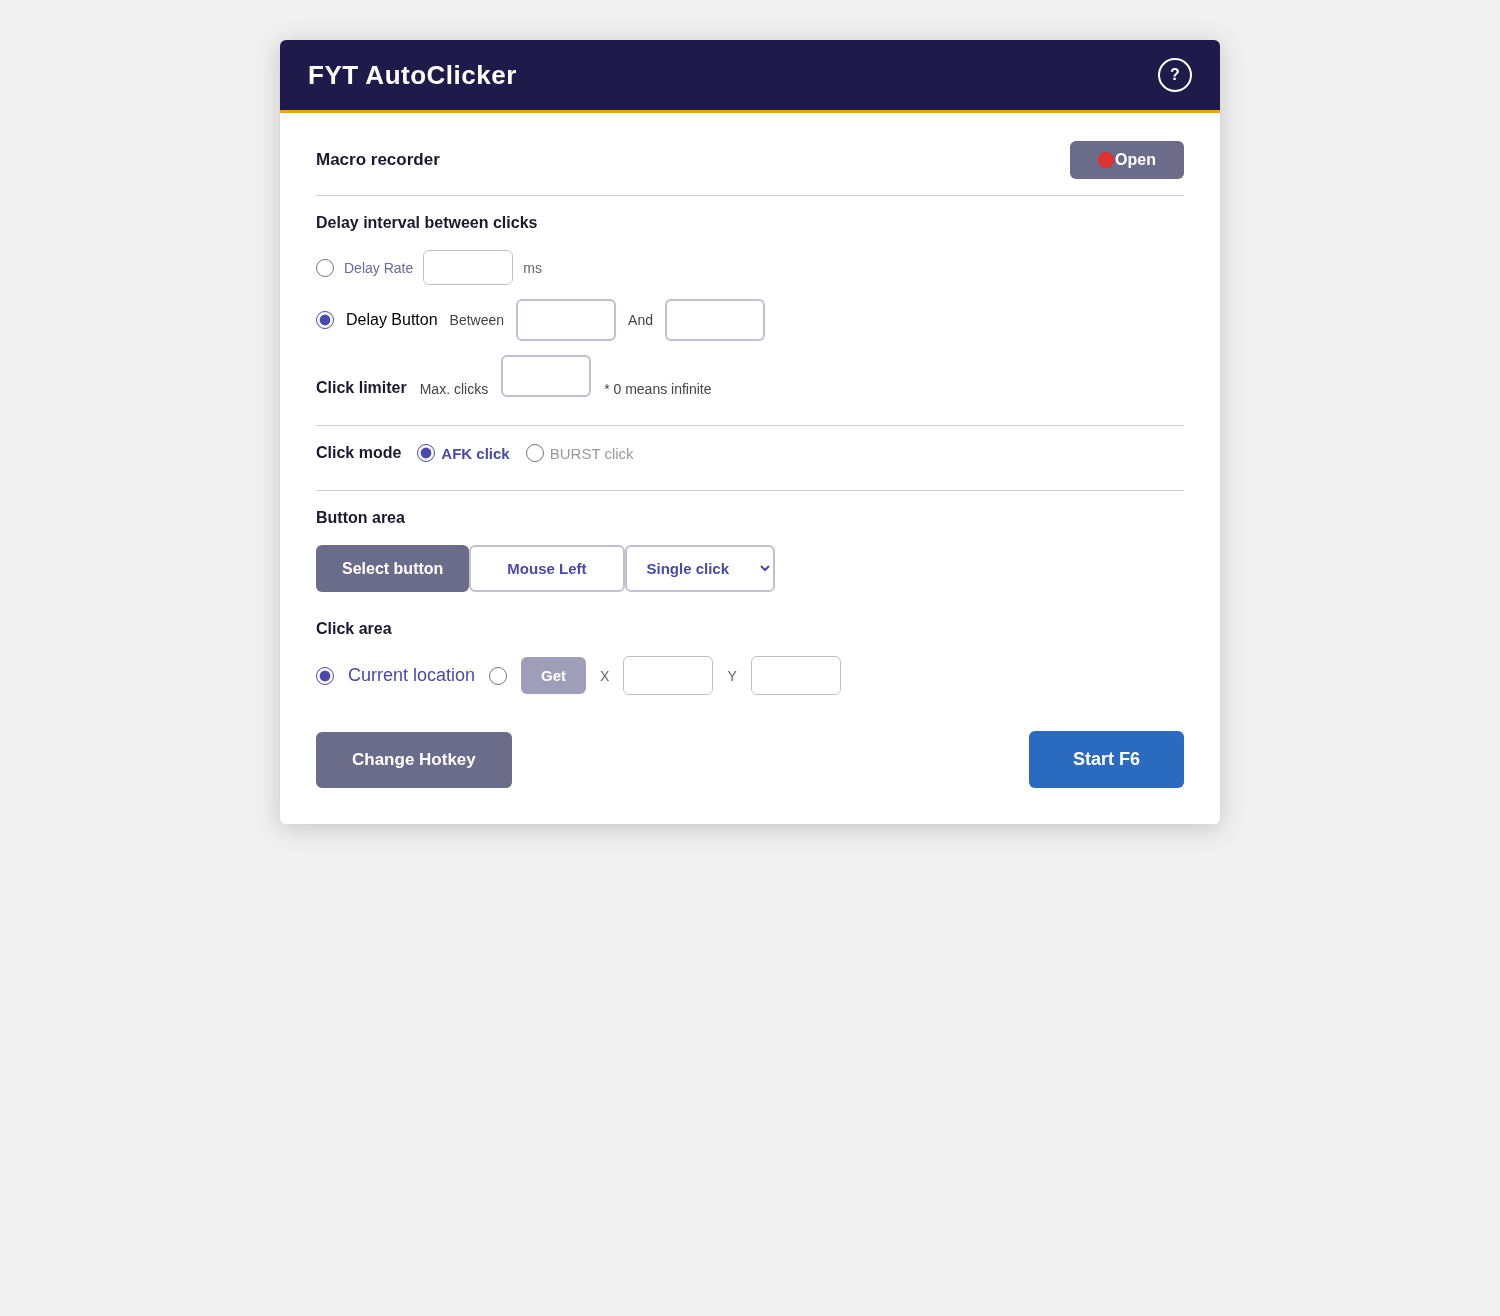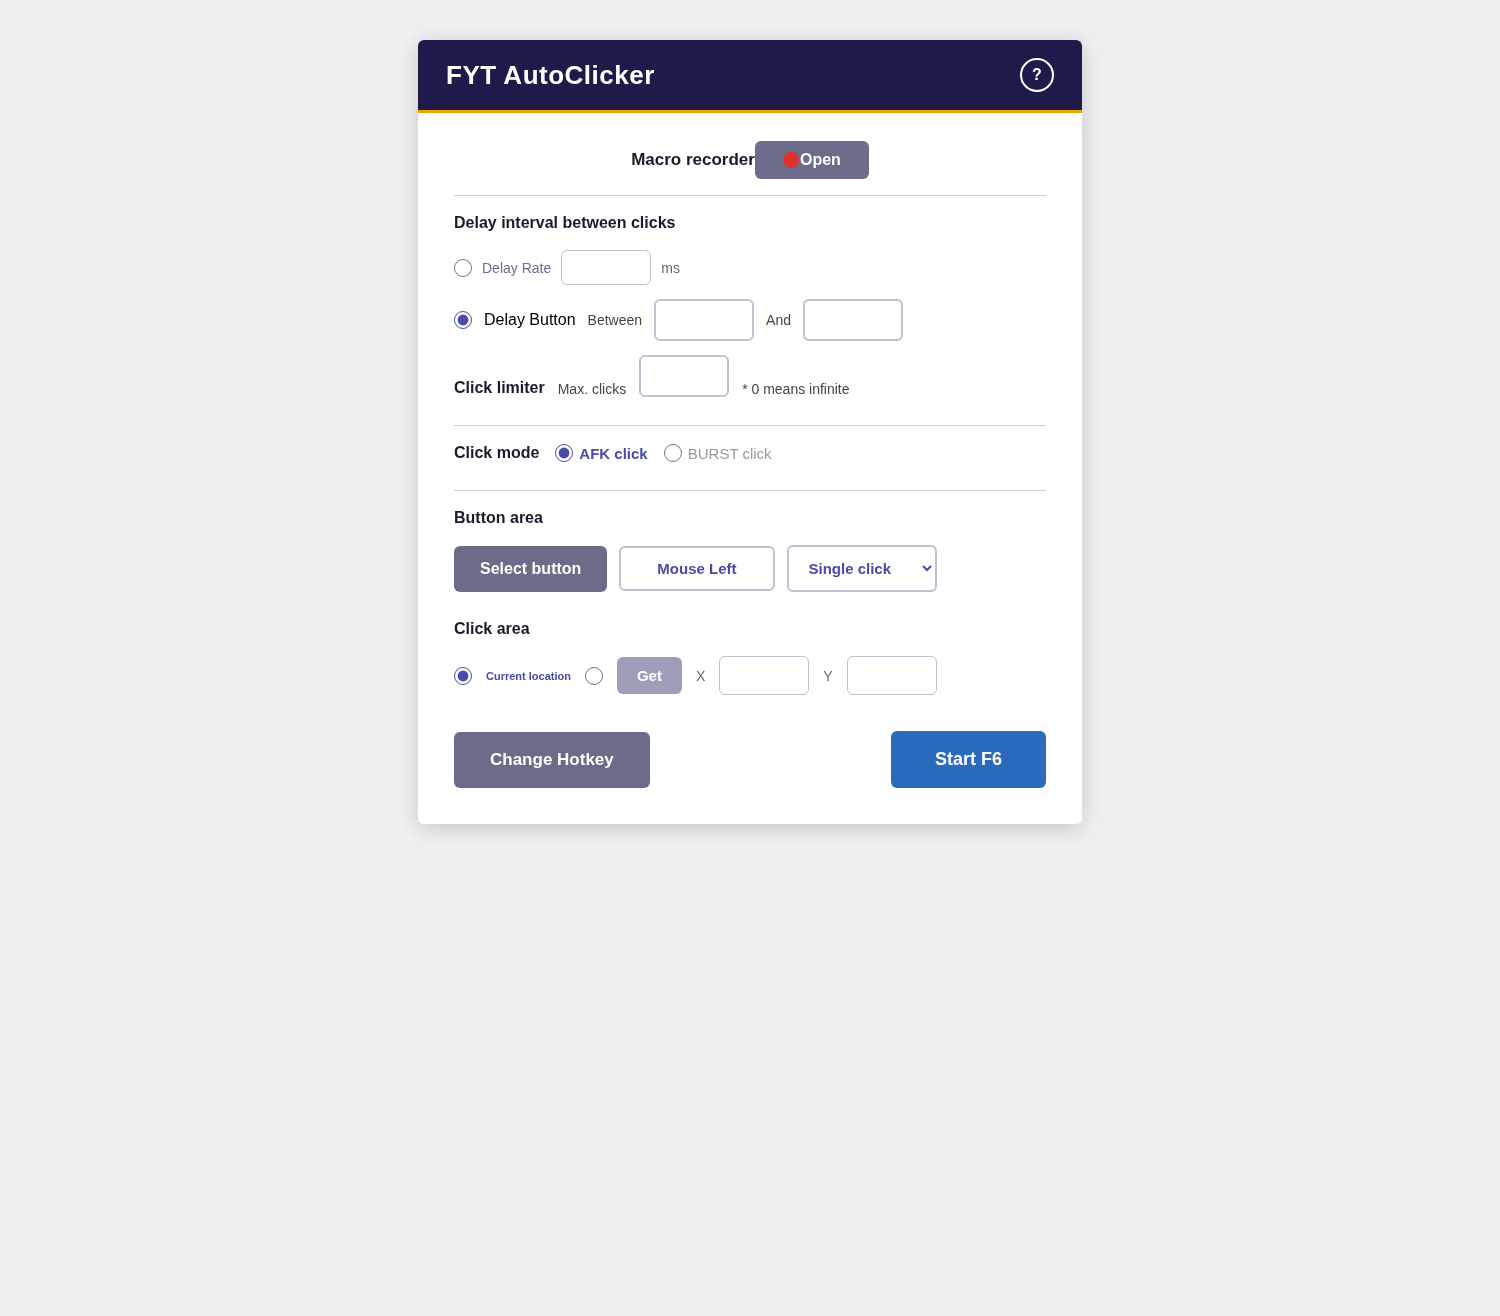--- a/index.html
+++ b/index.html
@@ -11,21 +11,21 @@
       background: #f0f0f0;
       display: flex;
       justify-content: center;
       align-items: flex-start;
       padding: 40px 20px;
       font-family: 'Segoe UI', Arial, sans-serif;
       min-height: 1316px;
     }
     .app-window {
       background: #ffffff;
-      width: 664px;
+      width: 940px;
       border-radius: 6px;
       overflow: hidden;
       box-shadow: 0 4px 24px rgba(0,0,0,0.18);
     }
     .header {
       background: #1e1b4b;
       padding: 18px 28px;
       display: flex;
       align-items: center;
       justify-content: space-between;
@@ -49,21 +49,21 @@
       font-size: 16px;
       font-weight: bold;
       cursor: pointer;
     }
     .content {
       padding: 28px 36px 36px 36px;
     }
     .macro-row {
       display: flex;
       align-items: center;
-      justify-content: center;
+      justify-content: space-between;
       margin-bottom: 18px;
       padding-bottom: 16px;
       border-bottom: 1px solid #d0d0d0;
     }
     .macro-label {
       font-size: 17px;
       font-weight: 700;
       color: #1a1a2e;
     }
     .open-button {
@@ -195,22 +195,21 @@
       font-weight: 600;
     }
     .mode-option label.inactive {
       color: #999;
     }
     .button-type-section {
       margin-bottom: 28px;
     }
     .btn-row {
       display: flex;
-      align-items: center;
-      gap: 12px;
+      gap: 0;
       margin-top: 14px;
     }
     .select-btn {
       background: #6b6b8a;
       color: #ffffff;
       border: none;
       border-radius: 6px;
       padding: 14px 26px;
       font-size: 16px;
       font-weight: 600;
@@ -299,23 +298,23 @@
       font-size: 18px;
       font-weight: 700;
       cursor: pointer;
     }
     .divider {
       border: none;
       border-top: 1px solid #d0d0d0;
       margin: 18px 0;
     }
     .location-label {
-      font-size: 11px;
-      color: #4a4aaa;
-      font-weight: 700;
+      font-size: 18px;
+      color: #4a4aaa;
+      font-weight: 400;
     }
   </style>
 </head>
 <body>
 
 <div class="app-window">
 
   <div class="header">
     <span class="header-title">FYT AutoClicker</span>
     <div class="header-help">

